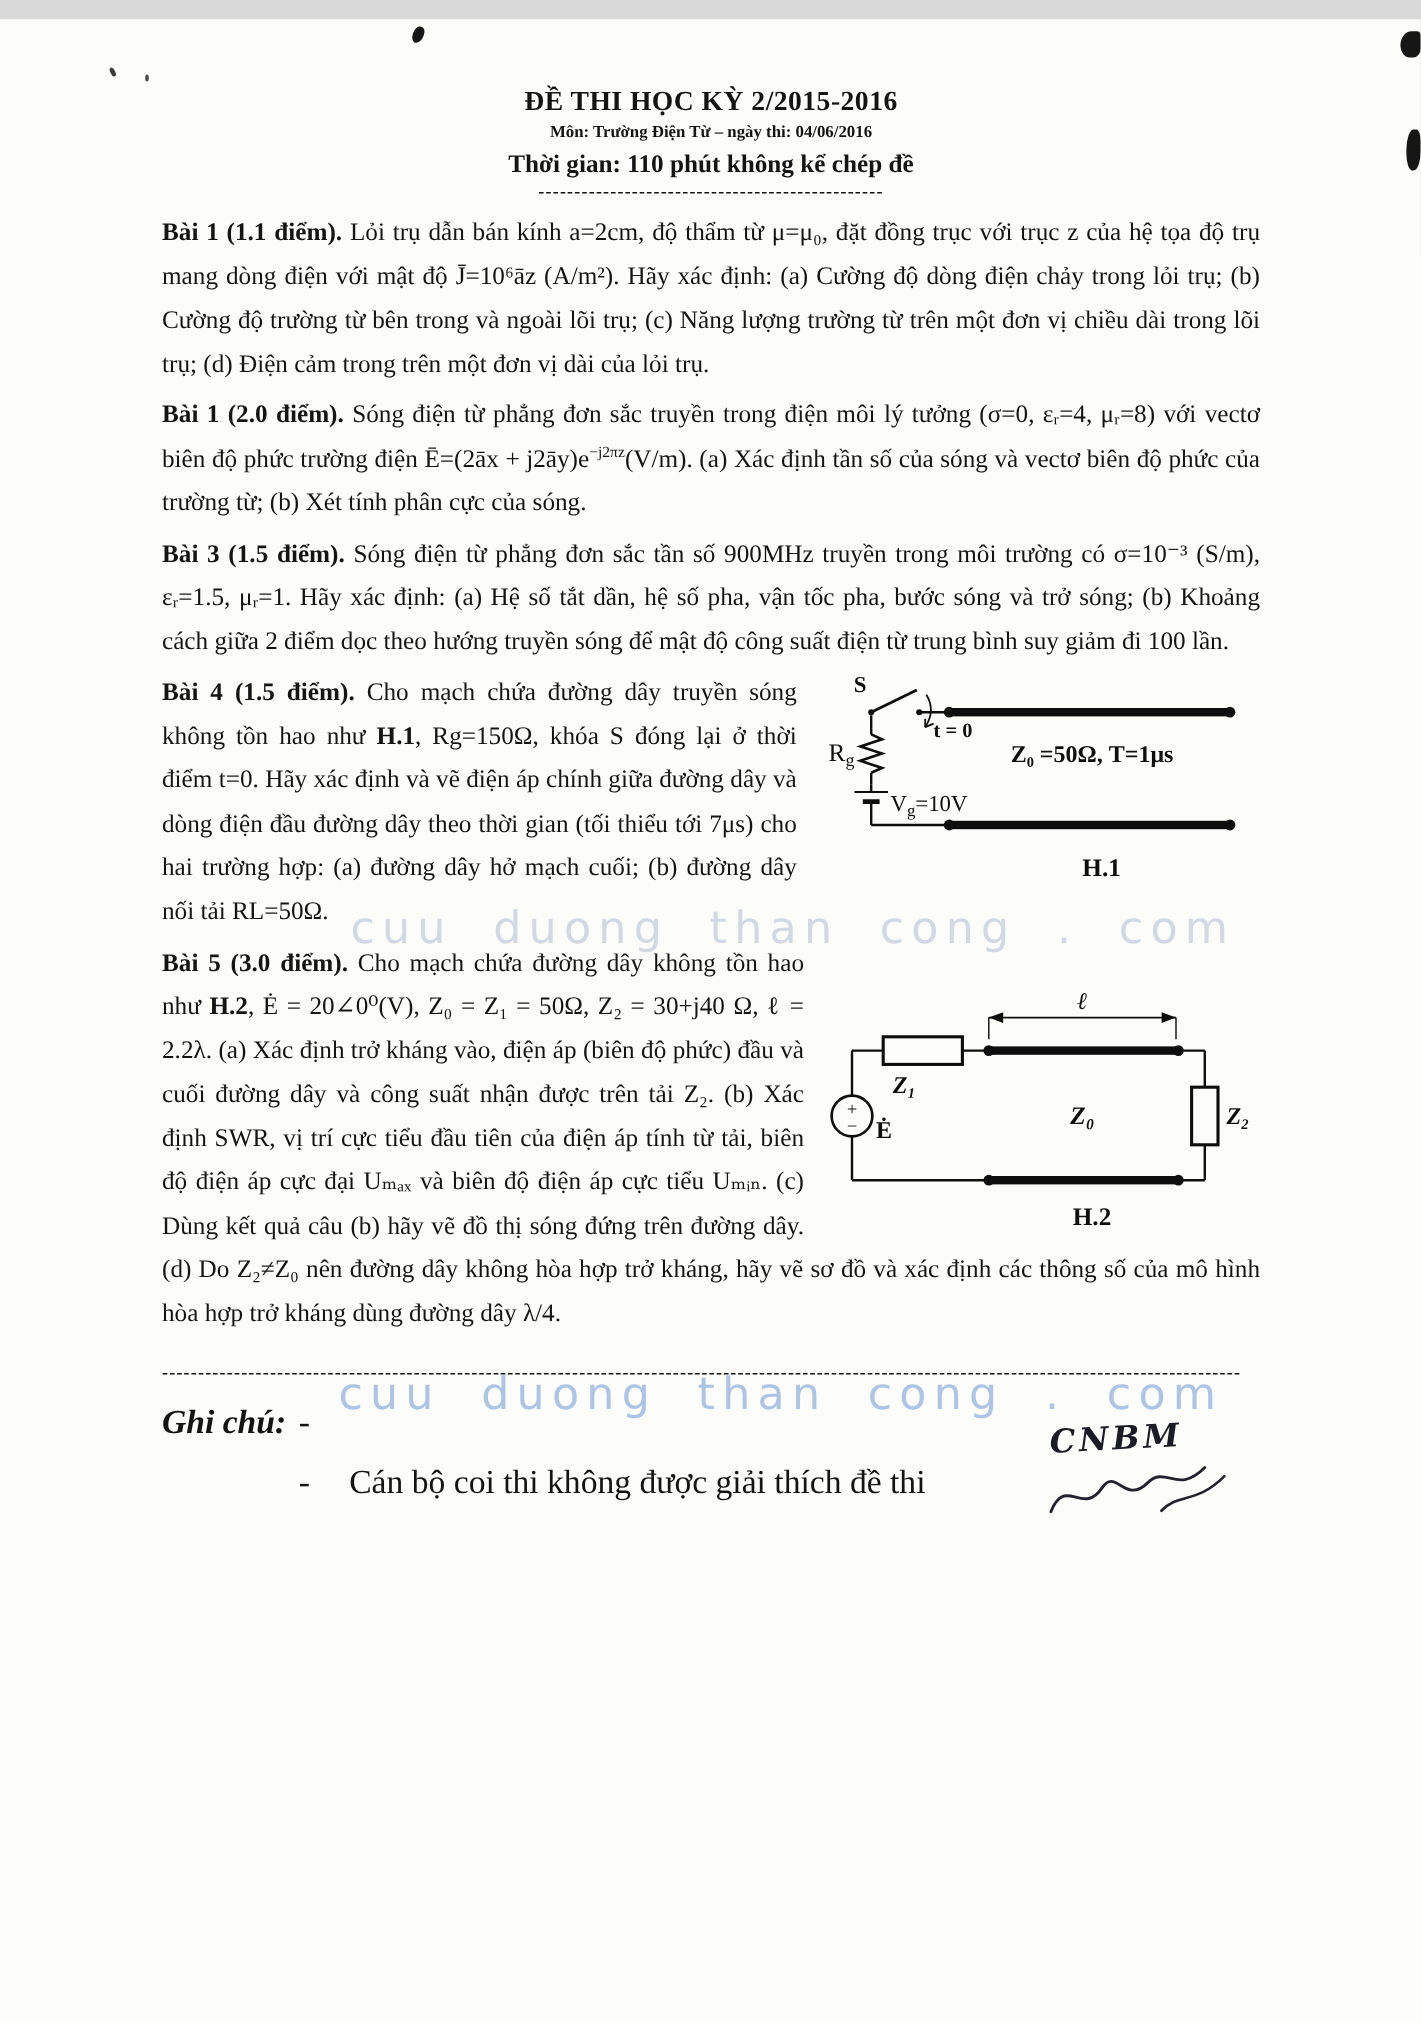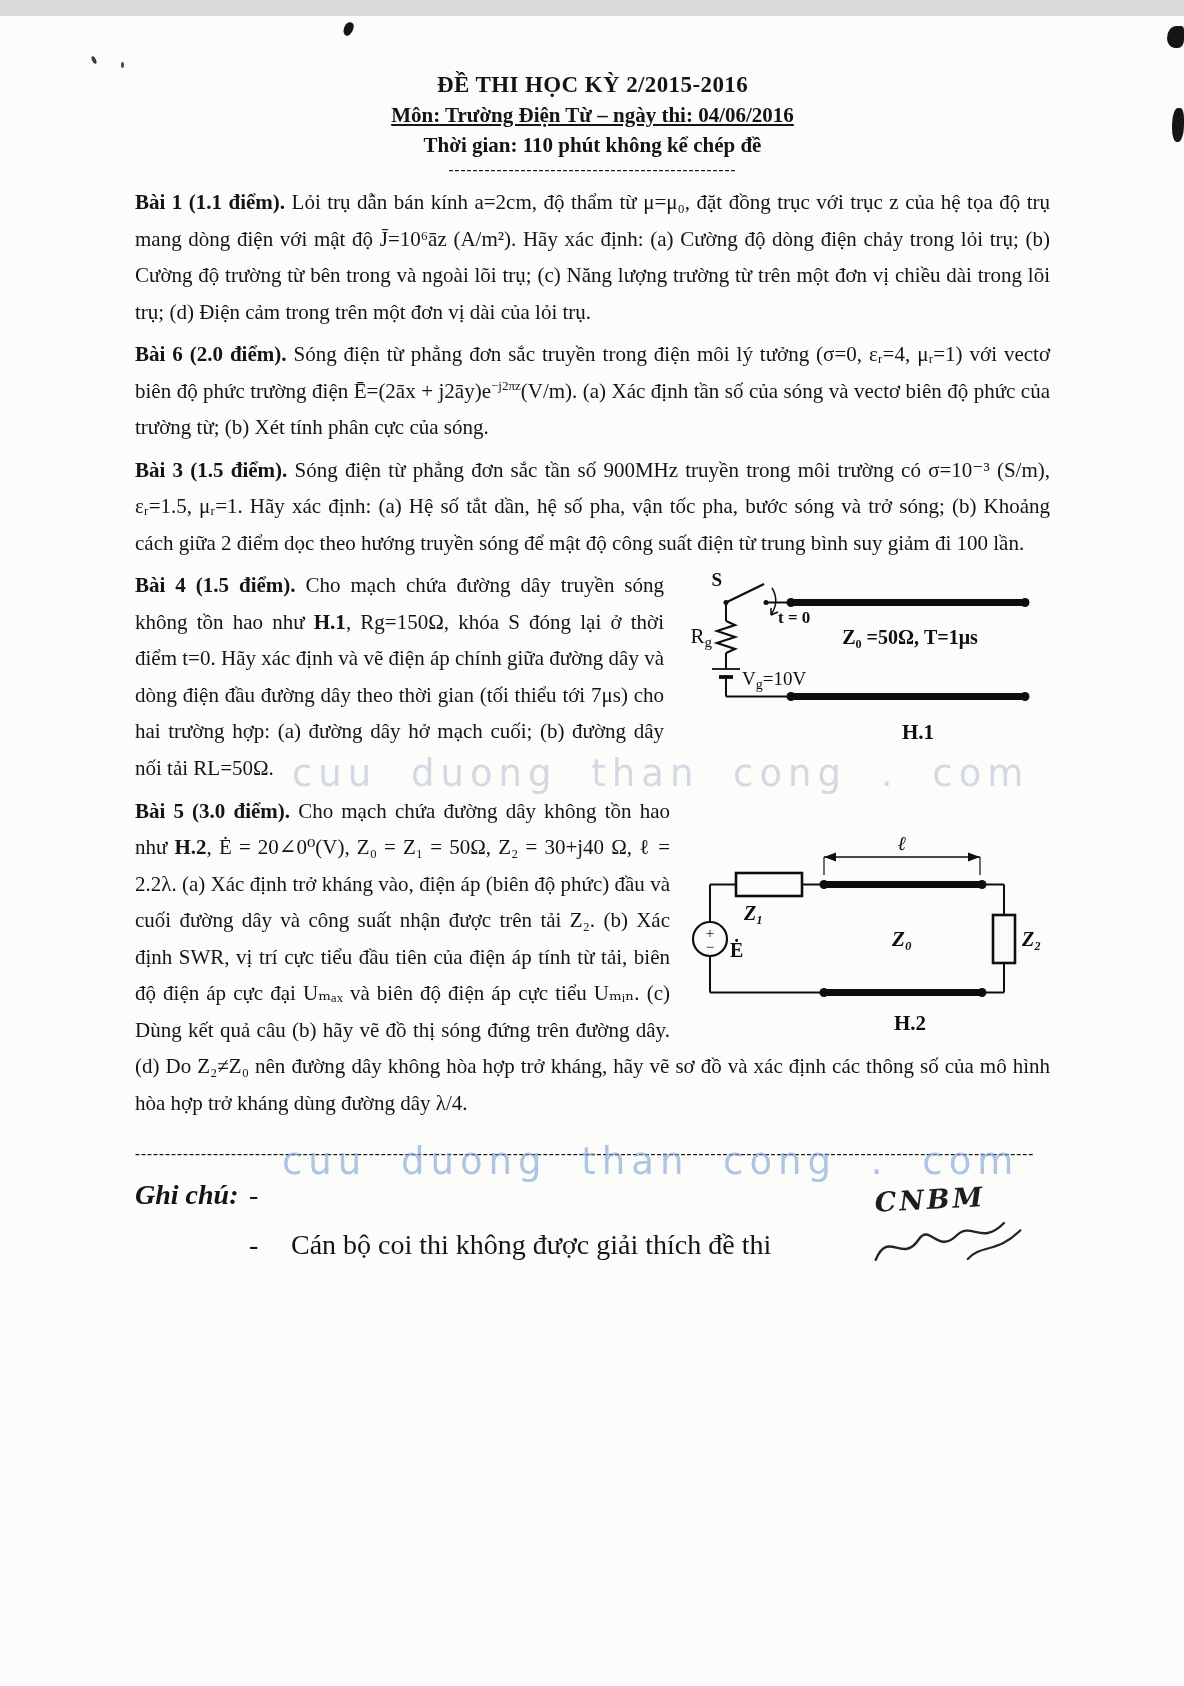--- a/index.html
+++ b/index.html
@@ -6,21 +6,21 @@
   html,body { background:#d9d9d9; }
   body { font-family:"Liberation Serif","DejaVu Serif",serif; }
   .page {
     position:relative; width:1184px; height:1686px; margin:16px auto;
     background:#fcfcfa; color:#141414; overflow:hidden;
   }
   .content { padding:56px 134px 0 135px; }
 
   .header { text-align:center; font-weight:bold; }
   .title    { font-size:23px; letter-spacing:.4px; }
-  .subtitle { font-size:21px; margin-top:5px;text-decoration:underline; }
+  .subtitle { font-size:14px; margin-top:5px; }
   .time     { font-size:21px; margin-top:5px; }
   .hdivider { font-size:15px; letter-spacing:1px; white-space:nowrap; overflow:hidden;
               width:340px; margin:3px auto 0; font-weight:bold; }
 
   .problem { font-size:21px; line-height:1.74; text-align:justify; margin-top:6px; }
   .plabel  { font-weight:bold; }
   .bold    { font-weight:bold; }
   sup { font-size:13px; vertical-align:super; }
 
   .fig { float:right; }
@@ -68,22 +68,22 @@
       <div class="time">Thời gian: 110 phút không kể chép đề</div>
       <div class="hdivider">------------------------------------------------</div>
     </header>
 
     <p class="problem">
       <span class="plabel">Bài 1 (1.1 điểm).</span>
       <span>Lỏi trụ dẫn bán kính a=2cm, độ thẩm từ μ=μ₀,  đặt đồng trục với trục z của hệ tọa độ trụ mang dòng điện với mật độ J̄=10⁶āz (A/m²). Hãy xác định: (a) Cường độ dòng điện chảy trong lỏi trụ; (b) Cường độ trường từ bên trong và ngoài lõi trụ; (c) Năng lượng trường từ trên một đơn vị chiều dài trong lõi trụ; (d) Điện cảm trong trên một đơn vị dài của lỏi trụ.</span>
     </p>
 
     <p class="problem">
-      <span class="plabel">Bài 6 (2.0 điểm).</span>
-      <span>Sóng điện từ phẳng đơn sắc truyền trong điện môi lý tưởng (σ=0, εᵣ=4, μᵣ=1) với vectơ biên độ phức trường điện Ē=(2āx + j2āy)e</span><sup>−j2πz</sup><span>(V/m). (a) Xác định tần số của sóng và vectơ biên độ phức của trường từ; (b) Xét tính phân cực của sóng.</span>
+      <span class="plabel">Bài 1 (2.0 điểm).</span>
+      <span>Sóng điện từ phẳng đơn sắc truyền trong điện môi lý tưởng (σ=0, εᵣ=4, μᵣ=8) với vectơ biên độ phức trường điện Ē=(2āx + j2āy)e</span><sup>−j2πz</sup><span>(V/m). (a) Xác định tần số của sóng và vectơ biên độ phức của trường từ; (b) Xét tính phân cực của sóng.</span>
     </p>
 
     <p class="problem">
       <span class="plabel">Bài 3 (1.5 điểm).</span>
       <span>Sóng điện từ phẳng đơn sắc tần số 900MHz truyền trong môi trường có σ=10⁻³ (S/m), εᵣ=1.5, μᵣ=1. Hãy xác định: (a) Hệ số tắt dần, hệ số pha, vận tốc pha, bước sóng và trở sóng; (b) Khoảng cách giữa 2 điểm dọc theo hướng truyền sóng để mật độ công suất điện từ trung bình suy giảm đi 100 lần.</span>
     </p>
 
     <p class="problem">
       <svg class="fig fig-h1" viewBox="0 0 372 180" width="372" height="180" aria-hidden="true">
         <g stroke="#0e0e0e" fill="#0e0e0e">

